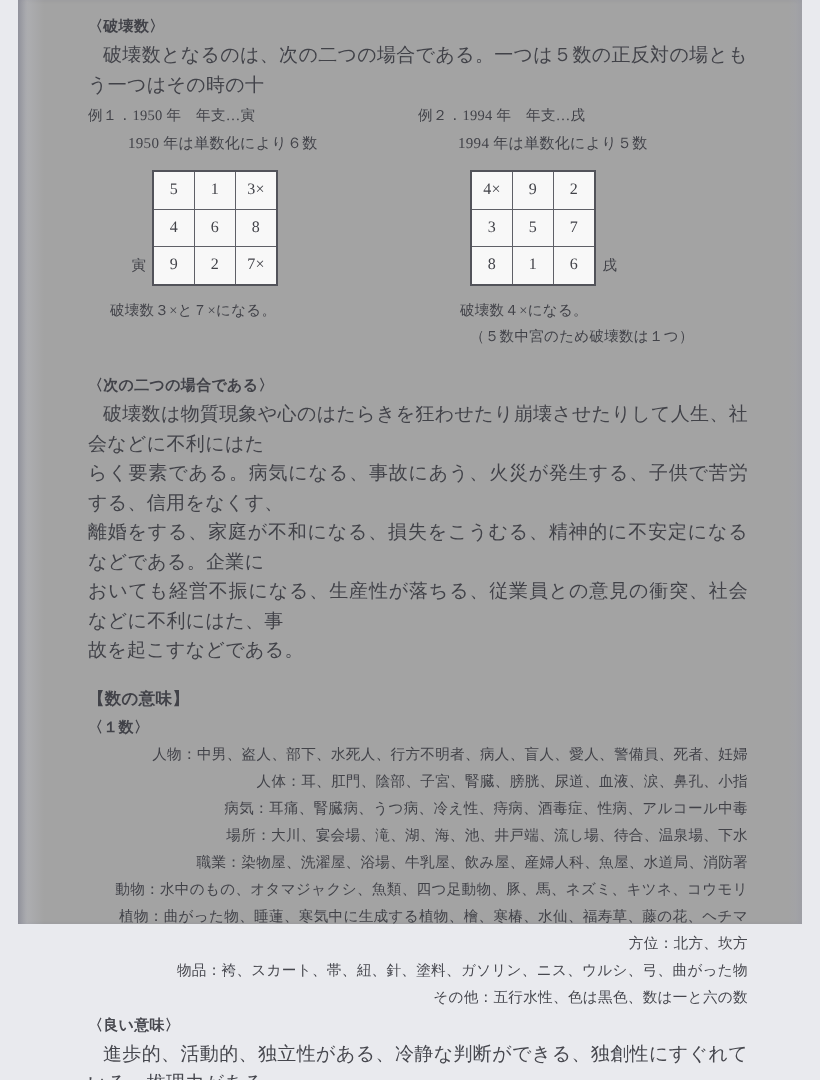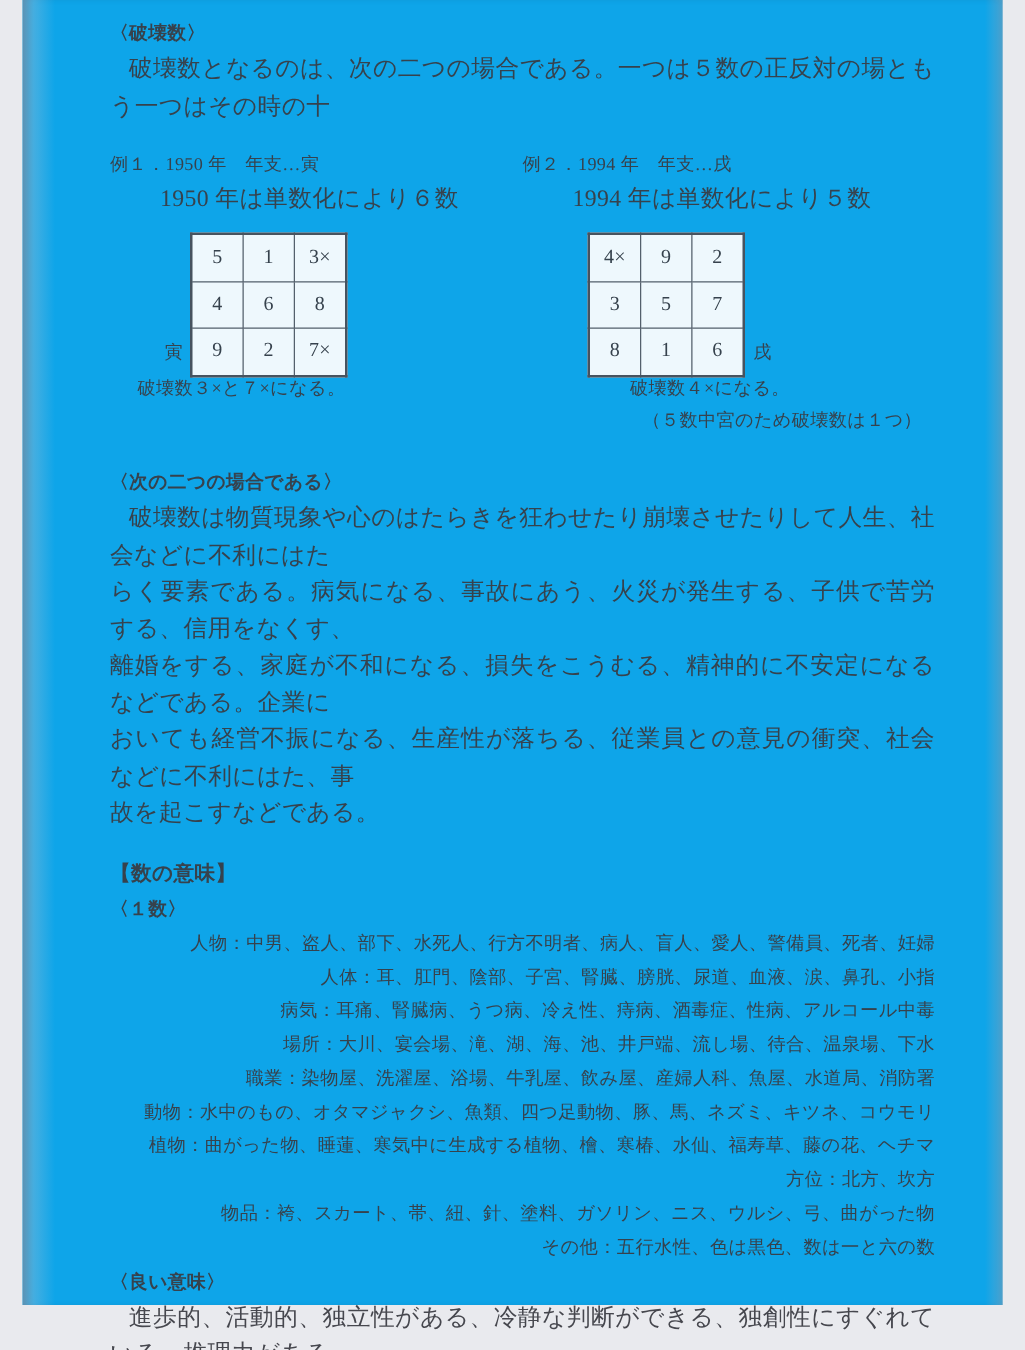--- a/index.html
+++ b/index.html
@@ -13,22 +13,22 @@
     font-family: "Liberation Serif", "DejaVu Serif", serif;
     overflow: hidden;
   }
 
   
   .page-sheet {
     position: absolute;
     left: 18px;
     top: 0;
     width: 784px;
-    height: 1044px;
-    background: #0ea5e9;
+    height: 924px;
+    background: #a3a3a3;
     box-shadow: inset 7px 0 9px -6px rgba(60,60,80,0.42),
                 inset -4px 0 7px -5px rgba(60,60,80,0.20);
   }
   .binding-shadow {
     position: absolute;
     left: 0; top: 0;
     width: 26px; height: 100%;
     background: linear-gradient(to right,
         rgba(150,152,165,0.55) 0%,
         rgba(196,198,208,0.30) 35%,
@@ -79,26 +79,26 @@
     text-align: justify;
   }
   .para-indent { text-indent: 15px; }
 
   
   .examples {
     position: relative;
     margin-top: 2px;
     height: 186px;
   }
-  .ex-col { position: absolute; top: 16px; }
+  .ex-col { position: absolute; top: 0; }
   .ex-col.left  { left: 0px; }
   .ex-col.right { left: 330px; }
 
   .ex-title { font-size: 14.5px; line-height: 28px; white-space: nowrap; }
-  .ex-sub   { font-size: 19px; line-height: 28px; padding-left: 40px; white-space: nowrap; }
+  .ex-sub   { font-size: 15px; line-height: 28px; padding-left: 40px; white-space: nowrap; }
 
   
   .grid-wrap {
     position: relative;
     margin-top: 12px;
     display: flex;
     align-items: flex-end;
   }
   .grid-wrap.left  { padding-left: 40px; }
   .grid-wrap.right { padding-left: 52px; }
@@ -126,21 +126,21 @@
     text-align: center;
     vertical-align: middle;
     font-size: 16px;
     color: #3a3b42;
     font-family: "Liberation Serif", serif;
     padding: 0;
   }
 
   .result-row { position: relative; height: 58px; margin-top: 10px; }
   .result-left  { position: absolute; left: 22px;  top: 0; font-size: 14.5px; line-height: 26px; white-space: nowrap;}
-  .result-right { position: absolute; left: 372px; top: 0; font-size: 14.5px; line-height: 26px; white-space: nowrap; margin-left: 44px;}
+  .result-right { position: absolute; left: 372px; top: 0; font-size: 14.5px; line-height: 26px; white-space: nowrap;}
   .result-note  { padding-left: 10px; }
 
   .block-gap-1 { height: 16px; }
   .block-gap-2 { height: 18px; }
 
   .list-line {
     font-size: 14.6px;
     line-height: 27px;
     margin: 0;
     white-space: nowrap;

